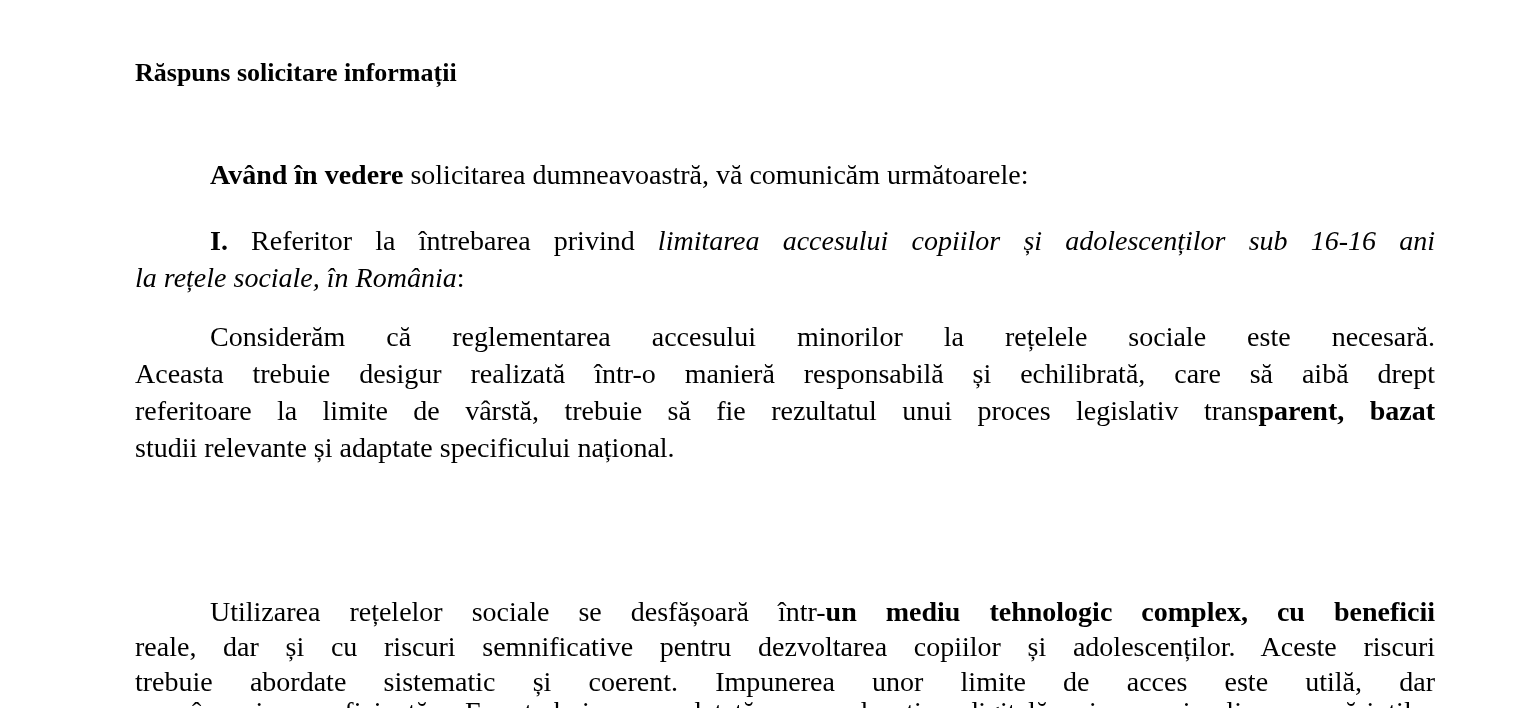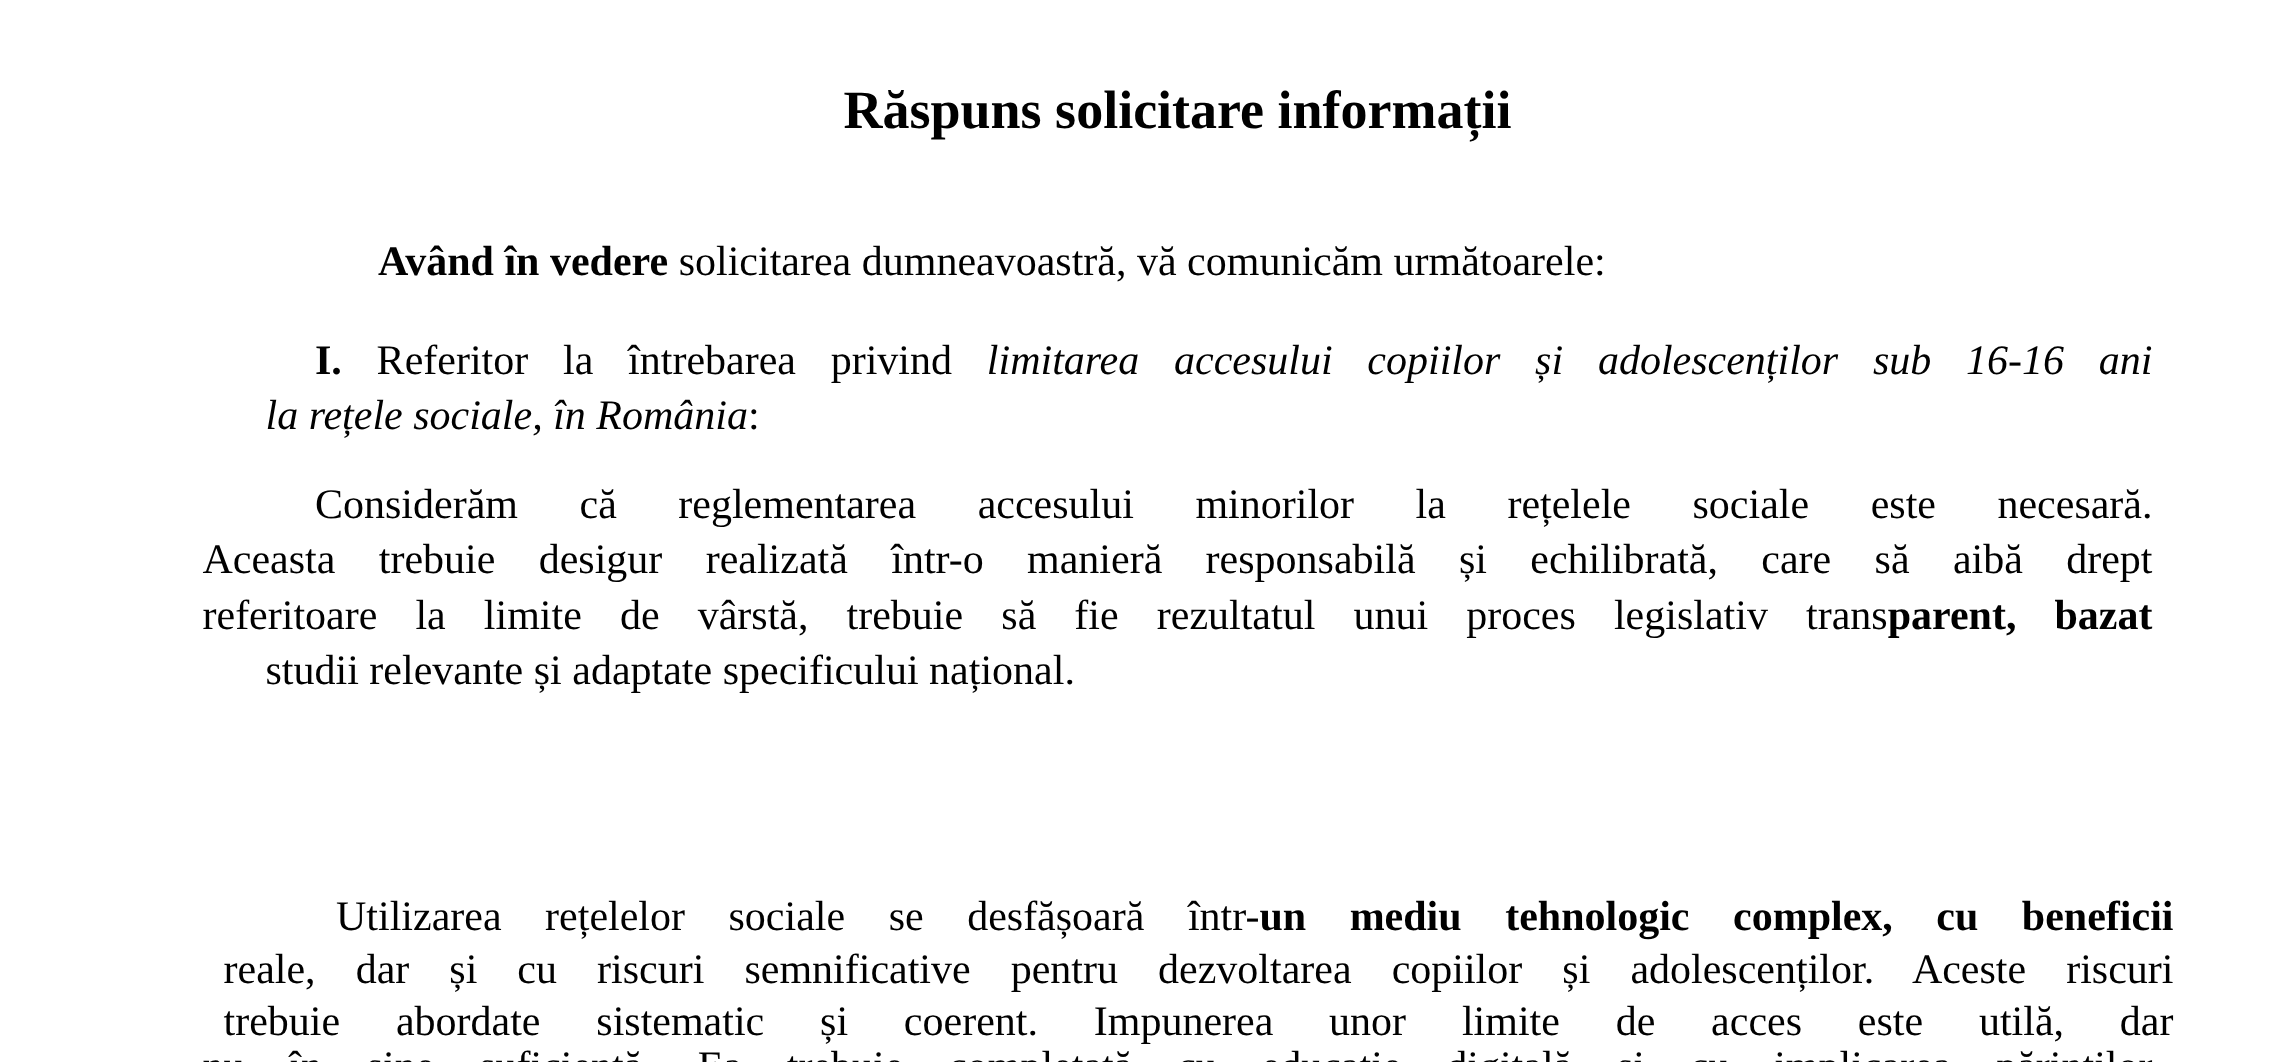--- a/index.html
+++ b/index.html
@@ -20,44 +20,44 @@
     color: #000000;
     font-family: "Liberation Serif", serif;
     font-size: 28px;
     line-height: 37px;
   }
   .doc-title {
     position: absolute;
     left: 135px;
     top: 52px;
     width: 1300px;
-    text-align: center;
+    text-align: left;
     font-weight: bold;
-    font-size: 36px;
+    font-size: 26px;
     line-height: 42px;
   }
   .para {
     position: absolute;
     left: 135px;
     width: 1300px;
   }
   .p0 { top: 156px; }
   .p1 { top: 222px; }
   .p2 { top: 318px; }
-  .p3 { top: 594px; line-height: 35px; margin-left: 14px; }
+  .p3 { top: 594px; line-height: 35px; }
   .p3 .line { height: 35px; }
   .line {
     text-align: justify;
     text-align-last: justify;
     height: 37px;
     overflow: hidden;
     hyphens: none;
   }
   .indent { text-indent: 75px; }
-  .lastline { text-align-last: left; margin-left: 42px; }
+  .lastline { text-align-last: left; }
   .b { font-weight: bold; }
   .i { font-style: italic; }
   .clip {
     position: absolute;
     left: 135px;
     top: 694px;
     width: 1300px;
     line-height: 35px;
     height: 35px;
   }

